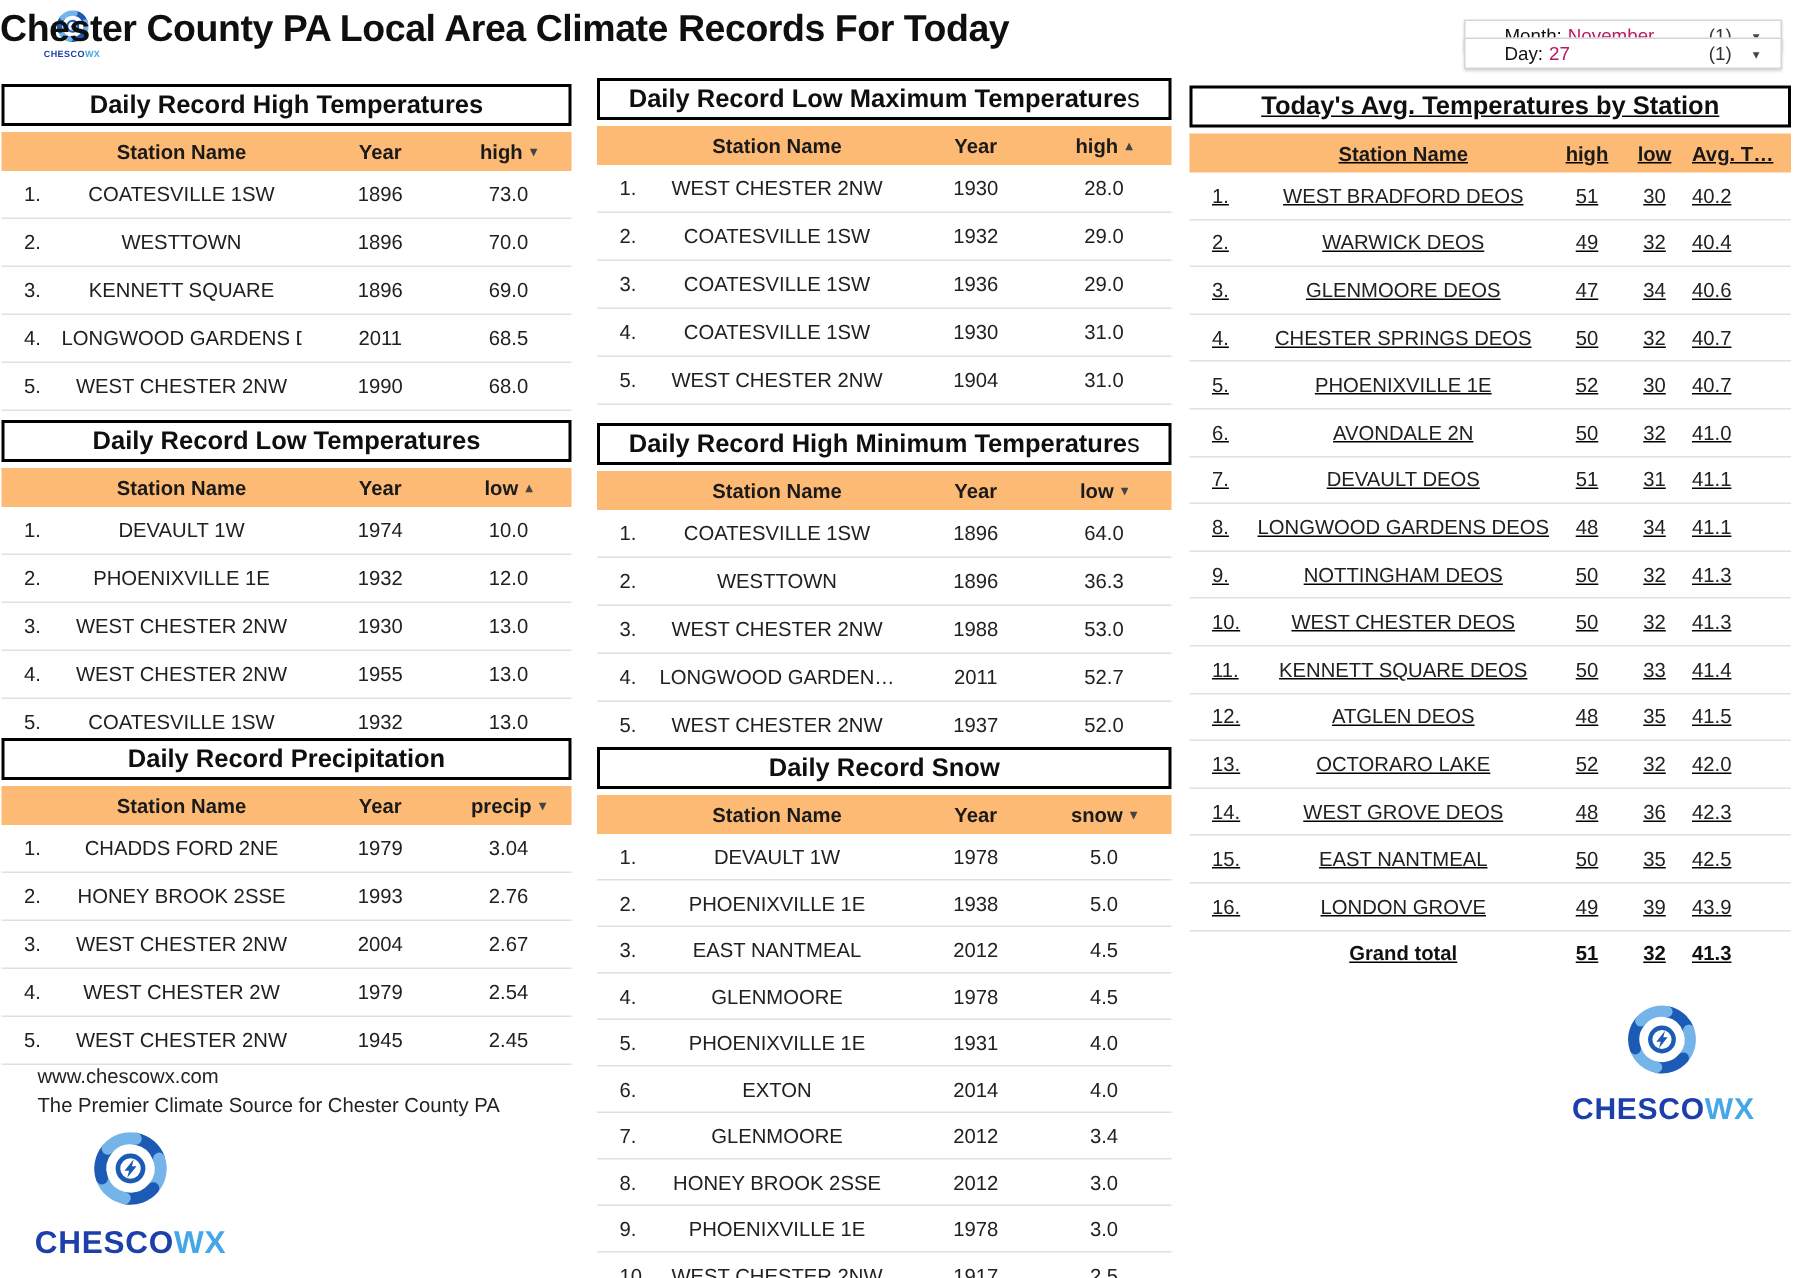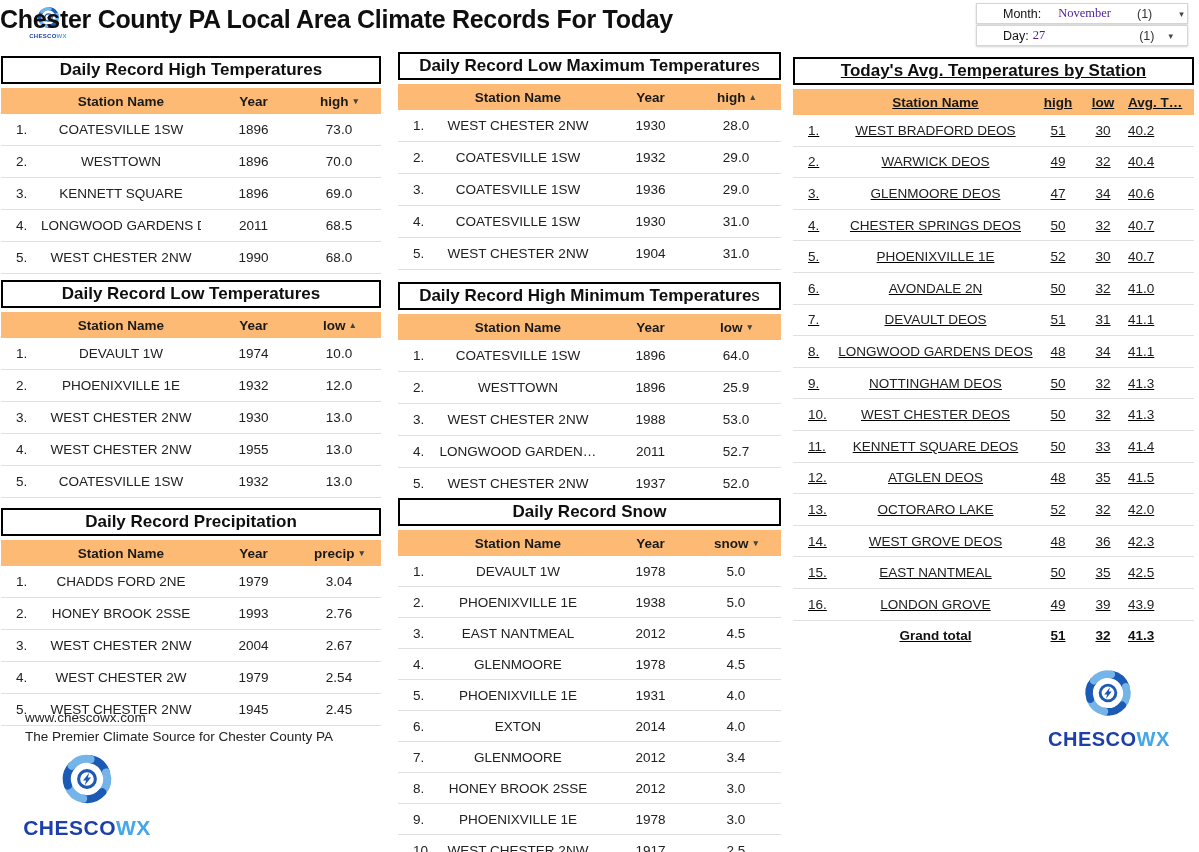--- a/index.html
+++ b/index.html
@@ -12,21 +12,21 @@
     font-size:25px;font-weight:700;color:#0f0f0f;letter-spacing:-0.3px;white-space:nowrap;}
   .mini-logo{position:absolute;left:20px;top:4px;width:56px;text-align:center;}
   .mini-logo .ltext{font-size:6px;font-weight:700;letter-spacing:.3px;margin-top:-2px;}
 
   
   .chip{position:absolute;left:976px;width:212px;height:21px;background:#fff;
     border:1px solid #d5d5d5;box-shadow:0 1px 2px rgba(0,0,0,.18);
     display:flex;align-items:center;box-sizing:border-box;
     font-size:12.5px;color:#333;padding:0 14px 0 26px;cursor:pointer;}
   .chip .flabel{color:#111;}
-  .chip .fvalue{margin-left:4px;color:#4c1d95;font-family:Liberation Serif, serif;}
+  .chip .fvalue{margin-left:4px;color:#be185d;}
   .chip .spacer{flex:1;}
   .chip .fcount{margin-right:14px;color:#333;}
   .chip .caret{font-size:9px;color:#444;}
 
   
   .block{position:absolute;}
   .tbox{height:28px;border:2px solid #000;background:#fff;box-sizing:border-box;
     display:flex;align-items:center;justify-content:center;
     font-size:17px;font-weight:700;color:#0f0f0f;margin-bottom:4px;white-space:nowrap;}
   .tsuf{font-weight:400;}
@@ -82,21 +82,21 @@
         </g>
         <circle r="13.5" fill="#fff" stroke="#1b5ab5" stroke-width="5"></circle>
         <path d="M 3.5 -10 L -6.5 2.5 L -1.5 2.5 L -3.5 10 L 6.5 -2.5 L 1.5 -2.5 Z" fill="#1b5ab5"></path>
       </svg>
     </span>
     <div class="ltext"><span class="chesco">CHESCO</span><span class="wx">WX</span></div>
   </div>
 
   <div class="page-title">Chester County PA Local Area Climate Records For Today</div>
 
-  <div class="chip" style="top:3px;gap:13px;">
+  <div class="chip" style="top:13px;">
     <span class="flabel">Month:</span>
     <span class="fvalue">November</span>
     <span class="spacer"></span>
     <span class="fcount">(1)</span>
     <span class="caret">▾</span>
   </div>
   <div class="chip" style="top:25px;">
     <span class="flabel">Day:</span>
     <span class="fvalue">27</span>
     <span class="spacer"></span>
@@ -203,21 +203,21 @@
 
         <div class="trow">
           <span class="c-rank">5.</span>
           <span class="c-station">COATESVILLE 1SW</span>
           <span class="c-year">1932</span>
           <span class="c-val">13.0</span>
         </div>
       </div>
   </div>
 
-  <div class="block" style="left:1px;top:508px;width:380px;">
+  <div class="block" style="left:1px;top:492px;width:380px;">
     <div class="tbox">
         <span>Daily Record Precipitation</span>
         <span class="tsuf"></span>
       </div>
     <div class="thead">
       <span class="c-rank"></span>
       <span class="c-station">Station Name</span>
       <span class="c-year">Year</span>
       <span class="c-val hflex">
           <span>precip</span>
@@ -336,21 +336,21 @@
           <span class="c-rank">1.</span>
           <span class="c-station">COATESVILLE 1SW</span>
           <span class="c-year">1896</span>
           <span class="c-val">64.0</span>
         </div>
 
         <div class="trow">
           <span class="c-rank">2.</span>
           <span class="c-station">WESTTOWN</span>
           <span class="c-year">1896</span>
-          <span class="c-val">25.9</span>
+          <span class="c-val">36.3</span>
         </div>
 
         <div class="trow">
           <span class="c-rank">3.</span>
           <span class="c-station">WEST CHESTER 2NW</span>
           <span class="c-year">1988</span>
           <span class="c-val">53.0</span>
         </div>
 
         <div class="trow">

